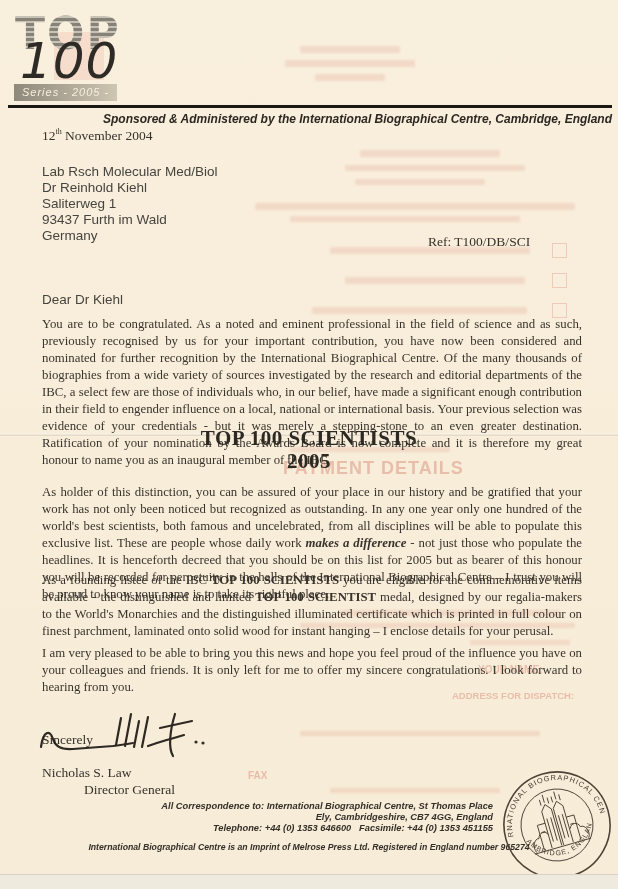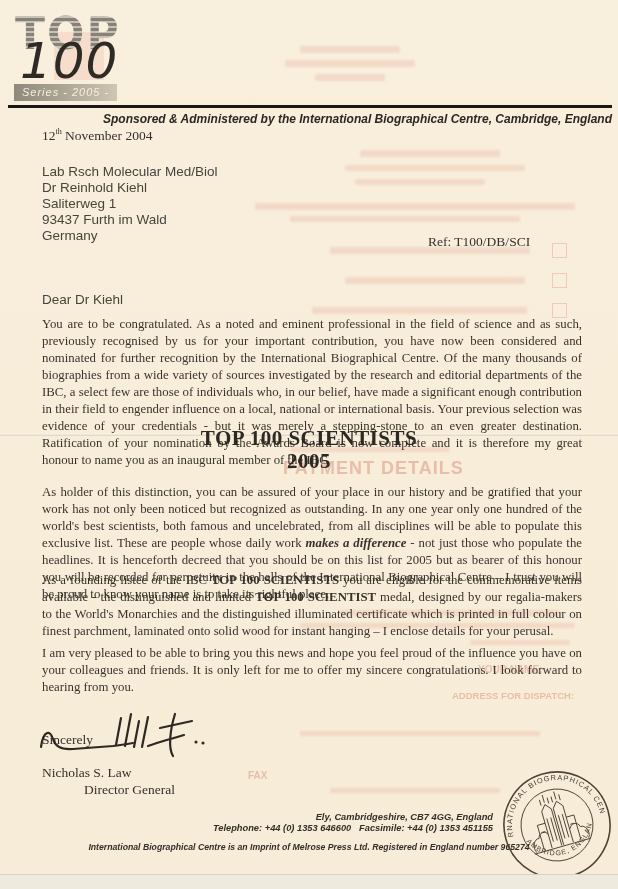--- a/index.html
+++ b/index.html
@@ -127,20 +127,21 @@
     </g>
     <g fill="#1d1913" opacity="0.9">
       <circle cx="160" cy="42" r="1.6"></circle>
       <circle cx="167" cy="43" r="1.6"></circle>
     </g>
   </svg>
 
   <div class="pos sig-name" style="left:42px;top:764px;">Nicholas S. Law</div>
   <div class="pos sig-name" style="left:42px;top:781px;margin-left:42px;">Director General</div>
 
+  <div class="pos footer-line" style="left:113px;top:801px;">All Correspondence to: International Biographical Centre, St Thomas Place</div>
   <div class="pos footer-line" style="left:113px;top:812px;">Ely, Cambridgeshire, CB7 4GG, England</div>
   <div class="pos footer-line" style="left:113px;top:823px;"><span>Telephone: +44 (0) 1353 646600</span>&nbsp;&nbsp;&nbsp;<span>Facsimile: +44 (0) 1353 451155</span></div>
   <div class="pos imprint" style="left:0;top:842px;">International Biographical Centre is an Imprint of Melrose Press Ltd. Registered in England number 965274</div>
 
   <svg class="pos" style="left:500px;top:768px;transform:rotate(-16deg);" width="114" height="114" viewBox="0 0 114 114">
     <defs>
       <path id="arcTop" d="M 12,57 A 45,45 0 1 1 102,57"></path>
       <path id="arcBot" d="M 22,62 A 37,37 0 0 0 92,62"></path>
     </defs>
     <circle cx="57" cy="57" r="53" fill="none" stroke="#4d4336" stroke-width="1.6"></circle>

